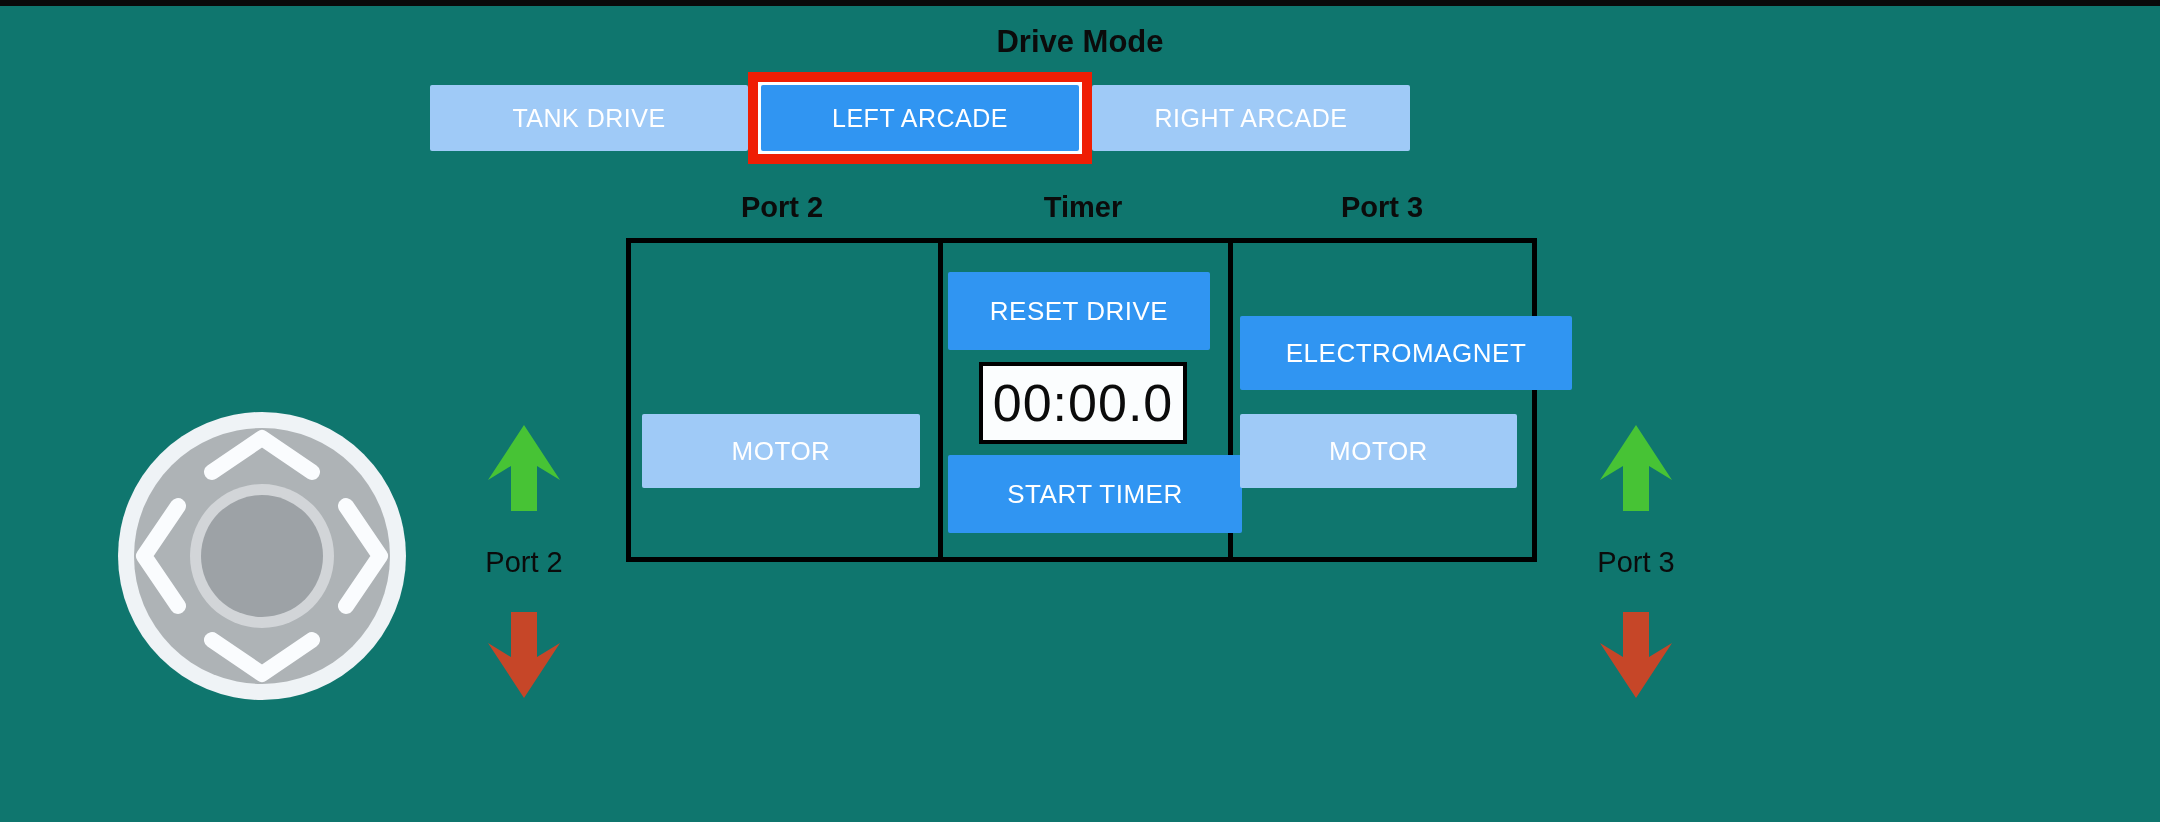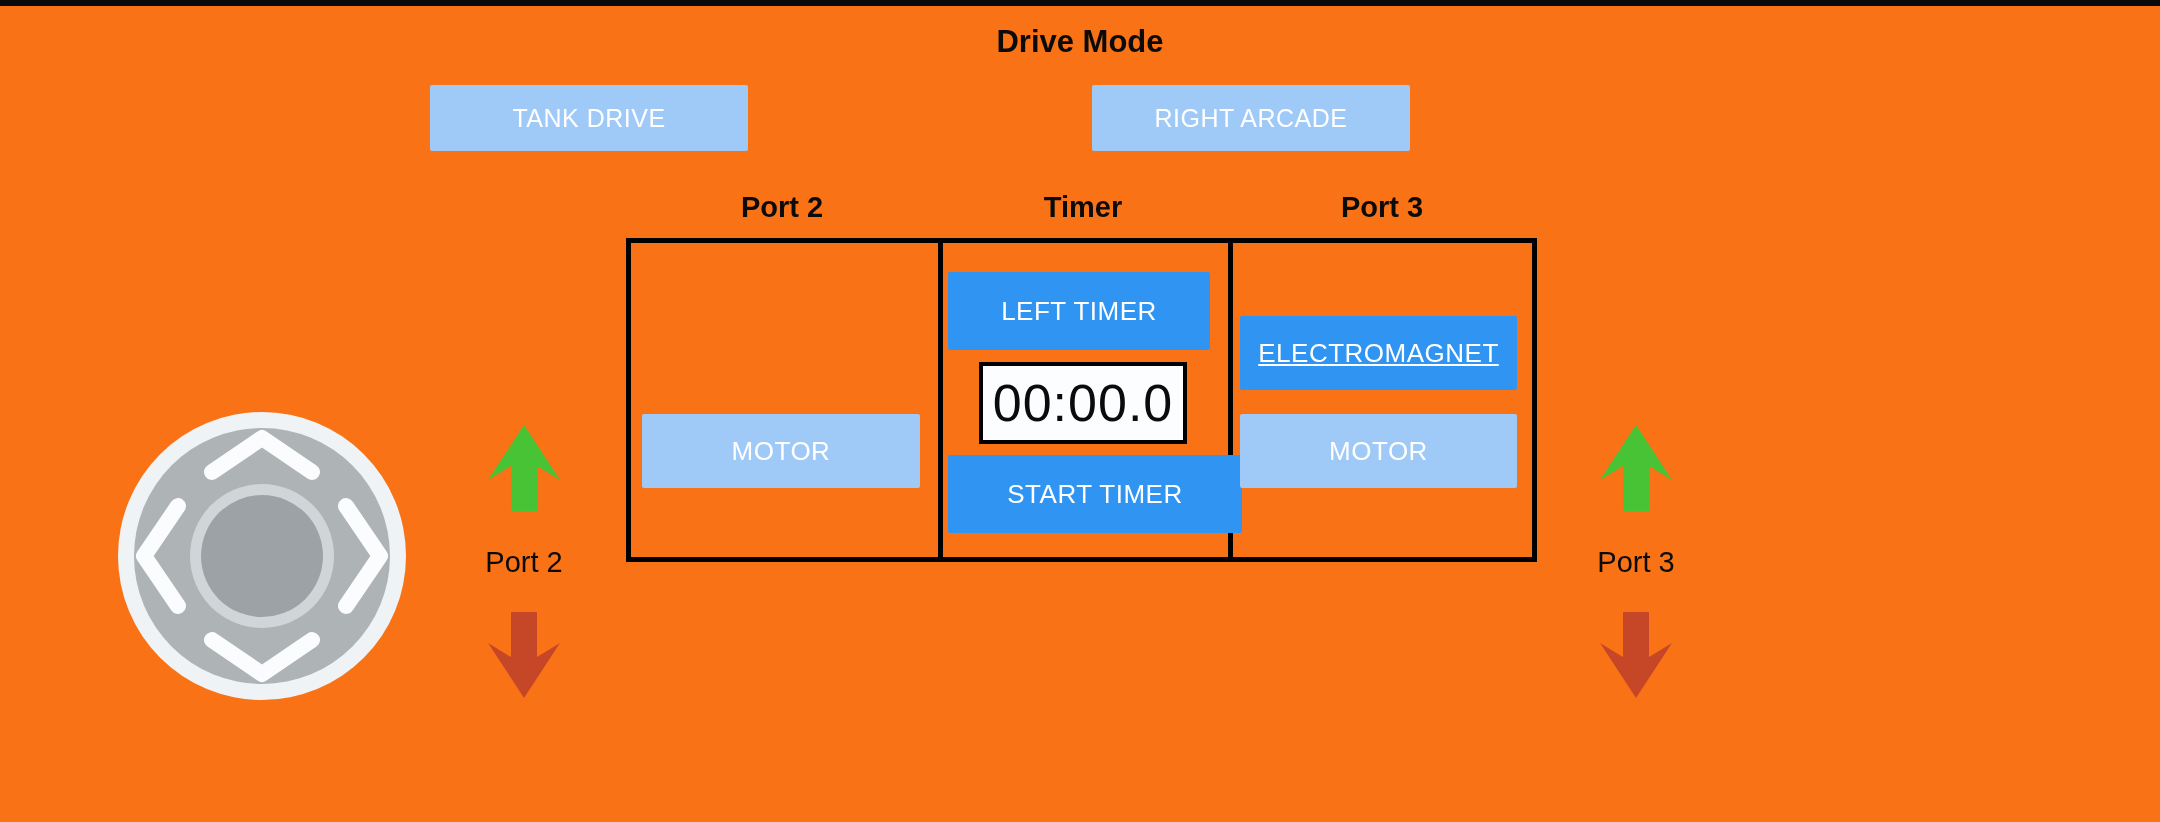--- a/index.html
+++ b/index.html
@@ -1,21 +1,21 @@
 <!DOCTYPE html>
 <html><head>
 <meta charset="utf-8">
 <style>
   html, body { margin: 0; padding: 0; }
   body { font-family: "Liberation Sans", sans-serif; }
   #screen {
     position: relative;
     width: 2160px;
     height: 822px;
-    background: #f97316;
+    background: #0f766e;
     overflow: hidden;
   }
   .topbar {
     position: absolute; left: 0; top: 0; width: 2160px; height: 6px;
     background: #0A0A0A;
   }
   .page-title {
     position: absolute; left: 0; top: 24px; width: 2160px;
     text-align: center; font-size: 31px; font-weight: bold; color: #0B0B0B;
   }
@@ -67,40 +67,43 @@
 <body>
 
 <div id="screen">
 
   <div class="topbar"></div>
 
   <div class="page-title">Drive Mode</div>
 
   <button class="btn dm-btn inactive" style="left:430px;">TANK DRIVE</button>
 
+  <div class="sel-wrap">
+    <button class="btn dm-btn active">LEFT ARCADE</button>
+  </div>
 
   <button class="btn dm-btn inactive" style="left:1092px;">RIGHT ARCADE</button>
 
 
   <div class="col-header" style="left:682px;">Port 2</div>
   <div class="col-header" style="left:983px;">Timer</div>
   <div class="col-header" style="left:1282px;">Port 3</div>
 
   <div class="panel-table">
     <div class="col-divider" style="left:307px;"></div>
     <div class="col-divider" style="left:597px;"></div>
   </div>
 
   <button class="btn panel-btn inactive" style="left:642px; top:414px; width:278px; height:74px;">MOTOR</button>
 
-  <button class="btn panel-btn active" style="left:948px; top:272px; width:262px; height:78px;">LEFT TIMER</button>
+  <button class="btn panel-btn active" style="left:948px; top:272px; width:262px; height:78px;">RESET DRIVE</button>
   <div class="timer-display">00:00.0</div>
   <button class="btn panel-btn active" style="left:948px; top:455px; width:294px; height:78px;">START TIMER</button>
 
-  <button class="btn panel-btn active" style="left:1240px; top:316px; width:277px; height:74px;text-decoration:underline;">ELECTROMAGNET</button>
+  <button class="btn panel-btn active" style="left:1240px; top:316px; width:332px; height:74px;">ELECTROMAGNET</button>
   <button class="btn panel-btn inactive" style="left:1240px; top:414px; width:277px; height:74px;">MOTOR</button>
 
   <div class="joystick">
     <svg width="290" height="290" viewBox="0 0 290 290">
       <circle cx="145" cy="145" r="144" fill="#EFF3F6"></circle>
       <circle cx="145" cy="145" r="128" fill="#AEB3B6"></circle>
       <g fill="none" stroke="#FAFCFE" stroke-width="16" stroke-linecap="round" stroke-linejoin="round">
         <path d="M 95 61 L 145 27 L 195 61"></path>
         <path d="M 95 229 L 145 263 L 195 229"></path>
         <path d="M 61 95 L 27 145 L 61 195"></path>

